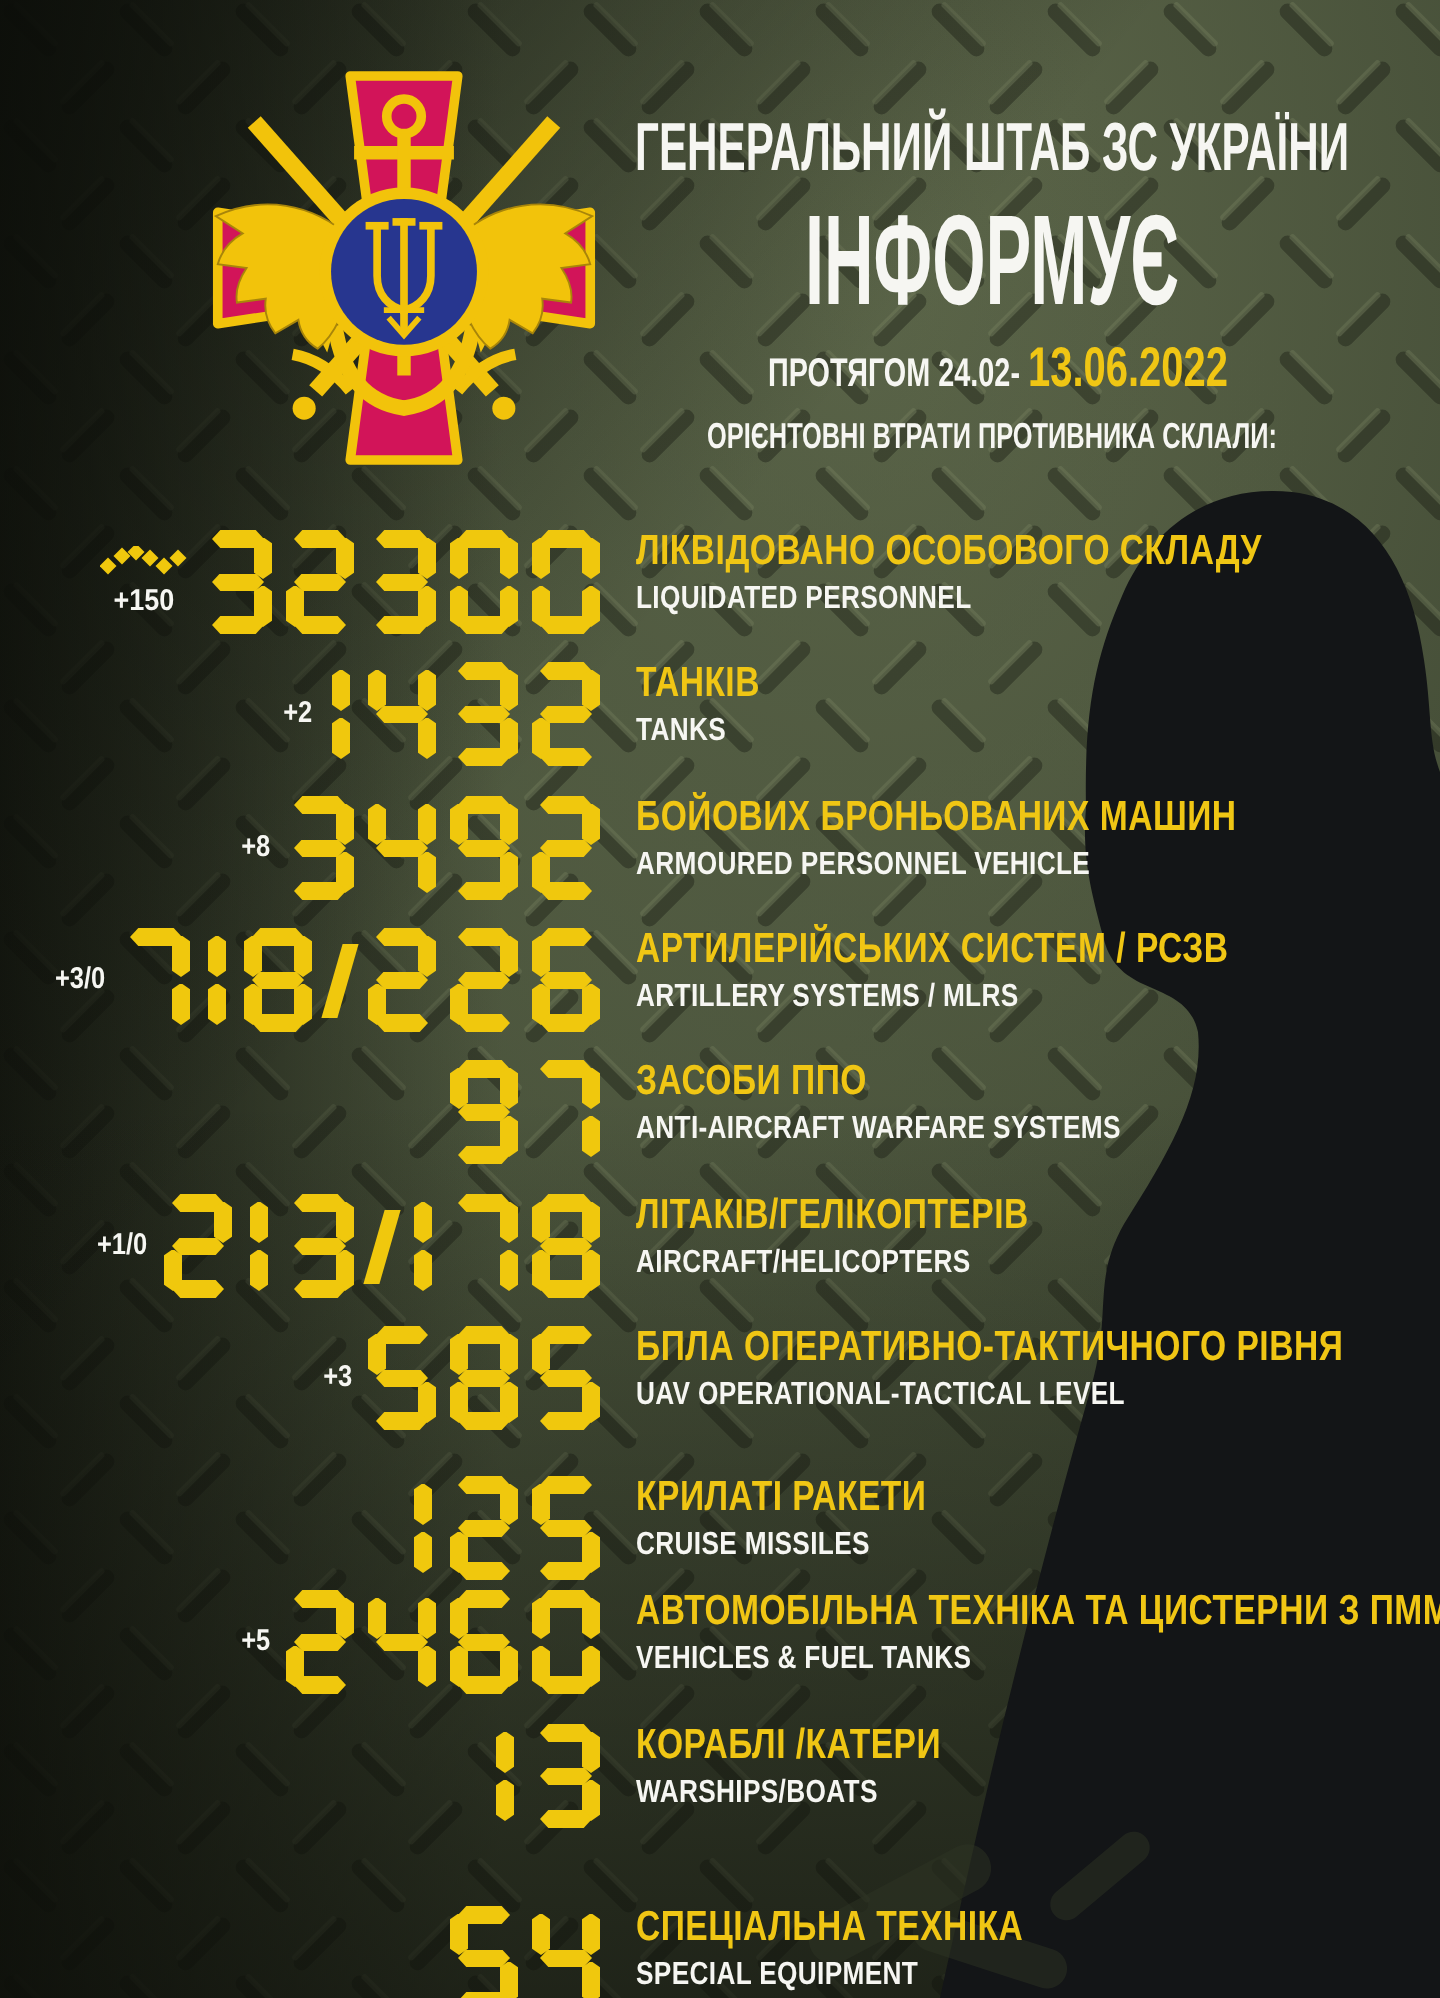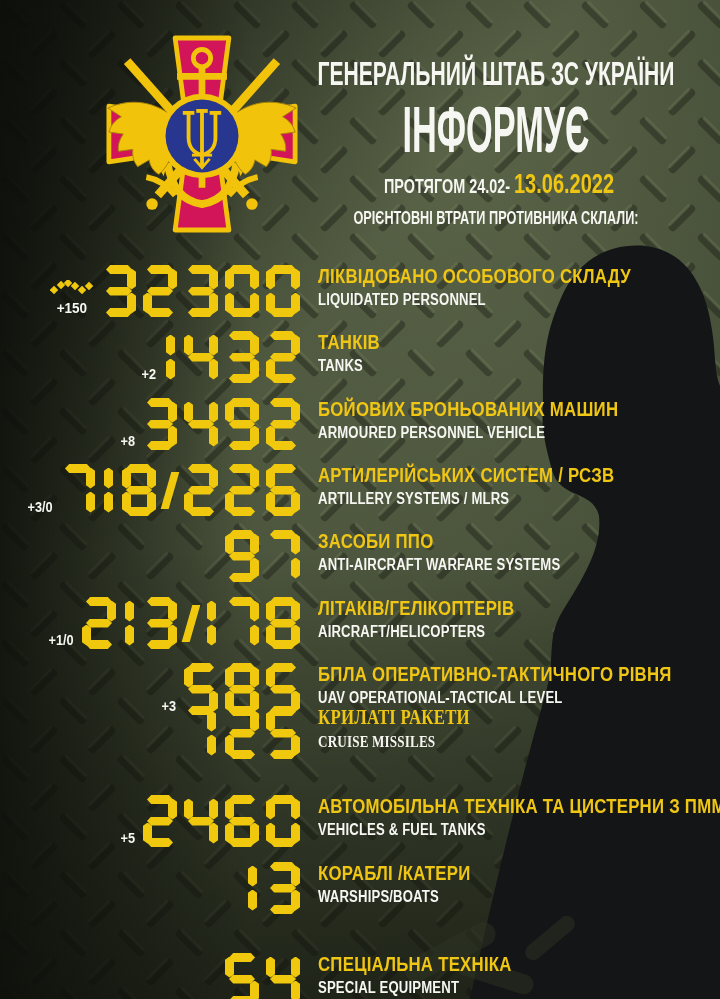--- a/index.html
+++ b/index.html
@@ -7,21 +7,21 @@
     position:relative;width:720px;height:999px;overflow:hidden;
     font-family:"Liberation Sans",sans-serif;background:#15803d;
   }
   .bg{position:absolute;left:0;top:0;width:720px;height:999px;}
   .emblem{position:absolute;left:106px;top:32px;width:192px;height:204px;}
   .header-svg{position:absolute;left:320px;top:28px;width:380px;height:200px;overflow:visible;}
   .header-svg text{font-family:"Liberation Sans",sans-serif;font-weight:bold;}
   
   .row{position:absolute;left:0;width:720px;height:56px;}
   .nums{position:absolute;left:0;top:0;width:300px;height:52px;
-        display:flex;justify-content:flex-end;align-items:flex-end;gap:8px;}
+        display:flex;justify-content:flex-end;align-items:center;gap:8px;}
   .digits{display:flex;gap:7px;align-items:flex-end;}
   .cell{position:relative;width:34px;height:52px;flex:0 0 auto;}
   .cell.n1{width:13px;}
   .seg{position:absolute;background:#f0c80d;}
   .sh{width:26px;height:9px;left:4px;
       clip-path:polygon(0 50%,16% 0,84% 0,100% 50%,84% 100%,16% 100%);}
   .s-a{top:0;}.s-g{top:21.5px;}.s-d{top:43px;}
   .sv{width:9px;height:21px;
       clip-path:polygon(50% 0,100% 15%,100% 85%,50% 100%,0 85%,0 15%);}
   .s-f{left:0;top:3.5px;}.s-b{left:25px;top:3.5px;}
@@ -446,21 +446,21 @@
               <div class="seg sv s-c"></div>
               <div class="seg sh s-d"></div>
             </div>
           </div>
       </div>
       <div class="labels">
         <div class="label-uk">БПЛА ОПЕРАТИВНО-ТАКТИЧНОГО РІВНЯ</div>
         <div class="label-en">UAV OPERATIONAL-TACTICAL LEVEL</div>
       </div>
     </div>
-      <div class="row" style="top: 707px; font-family: Liberation Serif, serif;">
+      <div class="row" style="top: 738px;">
       <div class="nums">
 
         <div class="digits">
             <div class="cell n1">
               <div class="seg sv s-b"></div>
               <div class="seg sv s-c"></div>
             </div>
             <div class="cell">
               <div class="seg sh s-a"></div>
               <div class="seg sv s-b"></div>

